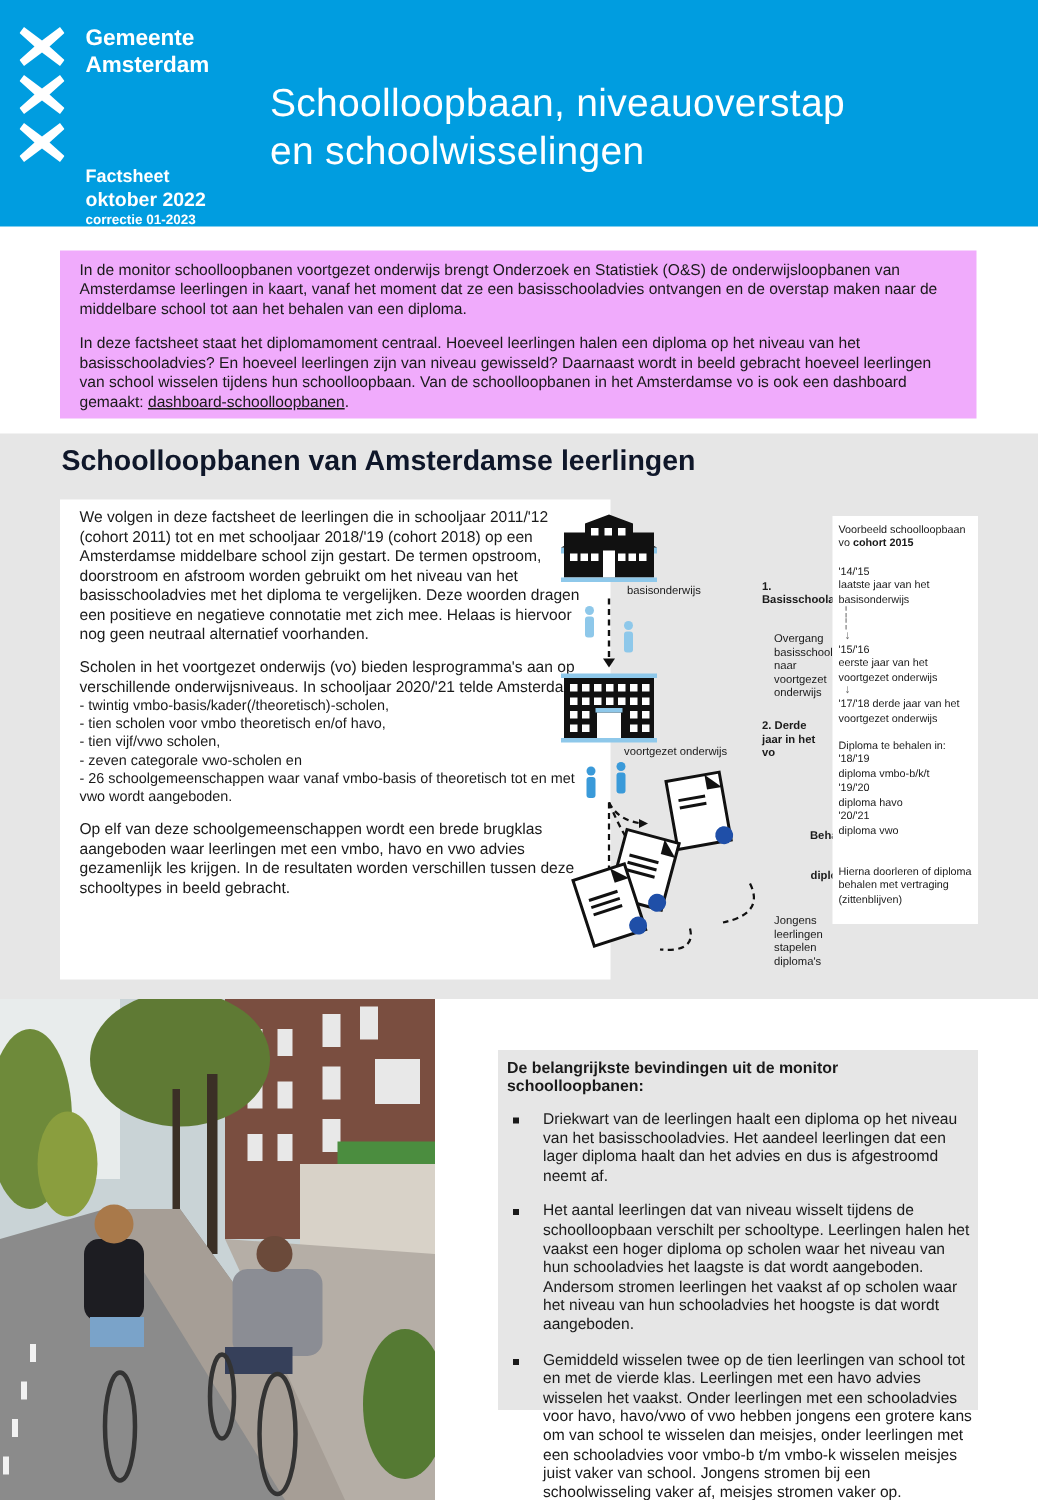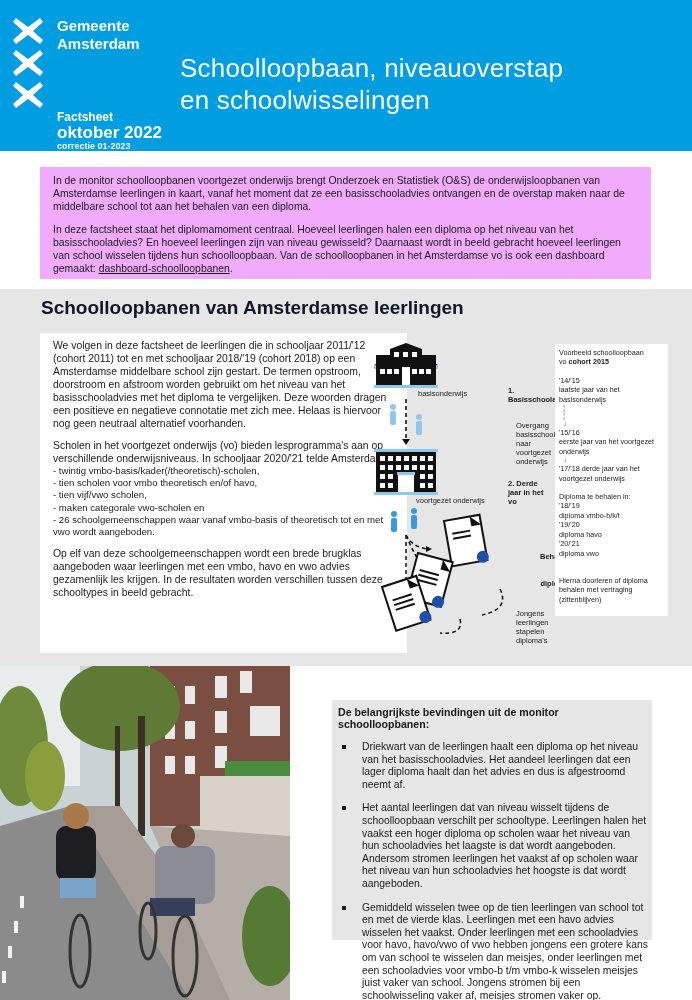--- a/index.html
+++ b/index.html
@@ -6,41 +6,41 @@
   html, body { width: 692px; height: 1000px; overflow: hidden; background: #ffffff; }
   body { font-family: "Liberation Sans", sans-serif; color: #1a1a1a; position: relative; }
 
   
   .header { position: absolute; left: 0; top: 0; width: 692px; height: 151px; background: #009de0; color: #fff; }
   .logo-crosses { position: absolute; left: 13px; top: 18px; width: 32px; }
   .logo-crosses svg { display: block; margin-bottom: 6px; }
   .org-name { position: absolute; left: 57px; top: 17px; font-size: 15px; font-weight: bold; line-height: 18px; }
   .meta { position: absolute; left: 57px; top: 70px; font-weight: bold; margin-top: 40px; }
   .meta .l1 { font-size: 12px; line-height: 15px; }
-  .meta .l2 { font-size: 17px; line-height: 15px; }
+  .meta .l2 { font-size: 13px; line-height: 15px; }
   .meta .l3 { font-size: 9px; line-height: 12px; }
   .main-title { position: absolute; left: 180px; top: 52px; font-size: 26px; line-height: 32px; font-weight: normal; letter-spacing: 0.2px; }
 
   
   .intro { position: absolute; left: 40px; top: 167px; width: 611px; height: 112px; background: #f0abfc; padding: 7px 13px; font-size: 10.4px; line-height: 13.2px; }
   .intro p { margin-bottom: 9px; }
   .intro a { color: #1a1a1a; text-decoration: underline; }
 
   
   .section { position: absolute; left: 0; top: 289px; width: 692px; height: 377px; background: #e6e6e6; }
   .section-title { position: absolute; left: 41px; top: 8px; font-size: 19px; font-weight: bold; color: #0f172a; }
   .left-box { position: absolute; left: 40px; top: 44px; width: 367px; height: 320px; background: #fff; padding: 6px 13px; font-size: 10.4px; line-height: 13px; }
   .left-box p { margin-bottom: 9px; }
   .left-box .list { font-size: 9.6px; line-height: 12.2px; }
 
   
   .diagram { position: absolute; left: 360px; top: 50px; width: 190px; height: 300px; }
   .dlabel { position: absolute; font-size: 7.5px; color: #1a1a1a; padding-left: 44px; }
   .dlabel.bold { font-weight: bold; }
-  .example-box { position: absolute; left: 555px; top: 55px; width: 113px; height: 272px; background: #fff; padding: 4px 4px; font-size: 7.2px; line-height: 9.4px; color: #1a1a1a; }
+  .example-box { position: absolute; left: 555px; top: 55px; width: 97px; height: 272px; background: #fff; padding: 4px 4px; font-size: 7.2px; line-height: 9.4px; color: #1a1a1a; }
   .example-box .blk { margin-bottom: 9px; }
   .example-box .arr { color: #666; font-size: 8px; line-height: 8px; padding-left: 4px; }
 
   
   .photo { position: absolute; left: 0; top: 666px; width: 290px; height: 334px; overflow: hidden; }
 
   
   .findings { position: absolute; left: 332px; top: 700px; width: 320px; height: 240px; background: #e6e6e6; padding: 6px 4px 6px 6px; }
   .findings-title { font-size: 10.6px; font-weight: bold; margin-bottom: 11px; }
   .findings ul { list-style: none; }
@@ -86,21 +86,21 @@
   <h2 class="section-title">Schoolloopbanen van Amsterdamse leerlingen</h2>
 
   <div class="left-box">
     <p>We volgen in deze factsheet de leerlingen die in schooljaar 2011/'12 (cohort 2011) tot en met schooljaar 2018/'19 (cohort 2018) op een Amsterdamse middelbare school zijn gestart. De termen opstroom, doorstroom en afstroom worden gebruikt om het niveau van het basisschooladvies met het diploma te vergelijken. Deze woorden dragen een positieve en negatieve connotatie met zich mee. Helaas is hiervoor nog geen neutraal alternatief voorhanden.</p>
     <p>
       <span>Scholen in het voortgezet onderwijs (vo) bieden lesprogramma's aan op verschillende onderwijsniveaus. In schooljaar 2020/'21 telde Amsterdam:</span>
       <span class="list" style="display:block">
         <span style="display:block">- twintig vmbo-basis/kader(/theoretisch)-scholen,</span>
         <span style="display:block">- tien scholen voor vmbo theoretisch en/of havo,</span>
         <span style="display:block">- tien vijf/vwo scholen,</span>
-        <span style="display:block">- maken categorale vwo-scholen en</span>
+        <span style="display:block">- zeven categorale vwo-scholen en</span>
         <span style="display:block">- 26 schoolgemeenschappen waar vanaf vmbo-basis of theoretisch tot en met vwo wordt aangeboden.</span>
       </span>
     </p>
     <p>Op elf van deze schoolgemeenschappen wordt een brede brugklas aangeboden waar leerlingen met een vmbo, havo en vwo advies gezamenlijk les krijgen. In de resultaten worden verschillen tussen deze schooltypes in beeld gebracht.</p>
   </div>
 
   <div class="diagram">
     <svg width="190" height="300" viewBox="0 0 190 300" style="position:absolute;left:0;top:0">
 
       <g>

